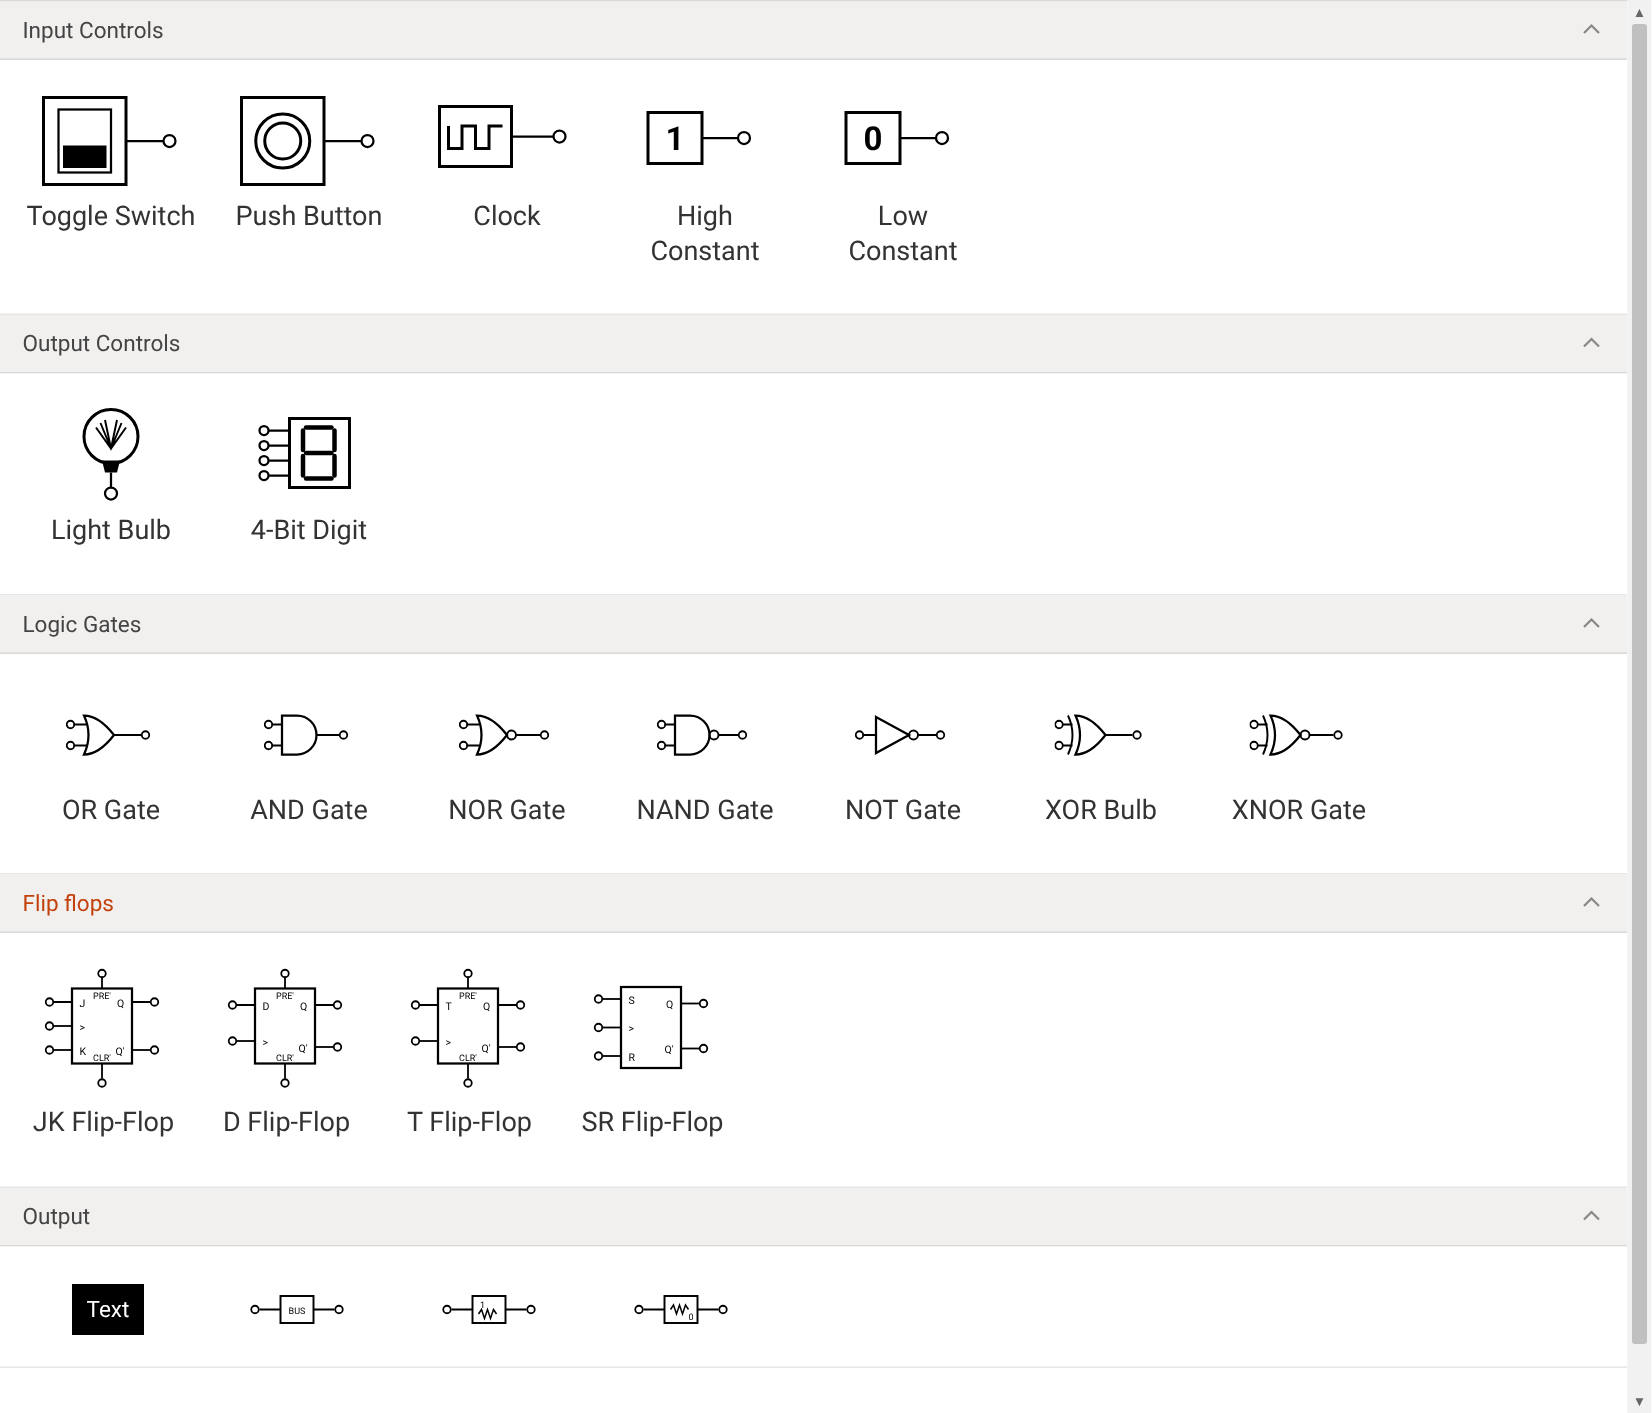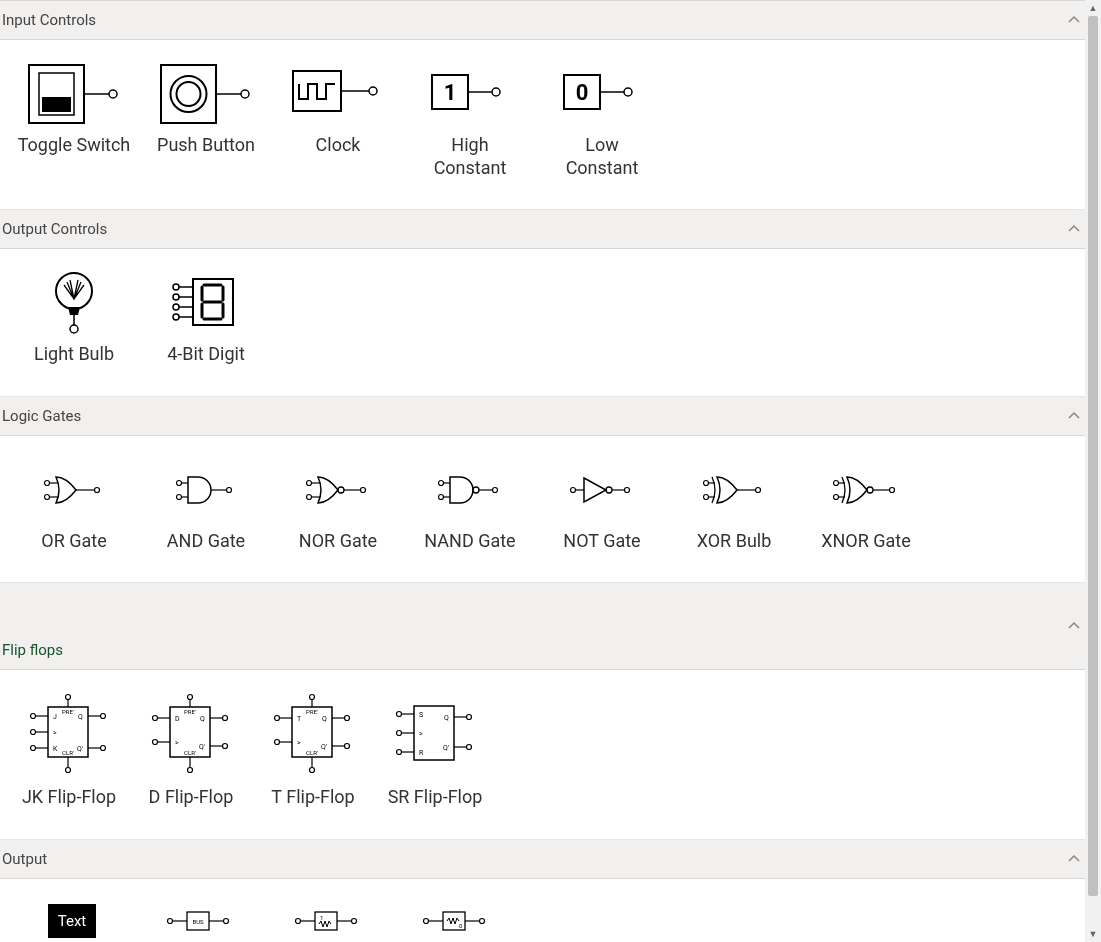--- a/index.html
+++ b/index.html
@@ -50,31 +50,30 @@
   top: 0;
   left: 3px;
   width: 10px;
   height: 880px;
   background: #c0c0c0;
   border-radius: 2px;
 }
 .section-header {
   background: #f2f0ef;
   border-bottom: 1px solid #d8d8d8;
-  padding: 10px 2px;
+  padding: 10px 15px;
   display: flex;
   justify-content: space-between;
-  align-items: center;
   cursor: pointer;
 }
 .section-header .title {
   font-size: 15px;
   color: #444;
 }
-.section-header.active .title { color: #14532d; margin-top: 48px; }
+.section-header.active .title { color: #c2410c; }
 .section-header .chevron {
   width: 18px;
   height: 18px;
   display: flex;
   align-items: center;
   justify-content: center;
 }
 .section-body {
   background: #fff;
   padding: 20px 15px 30px;

